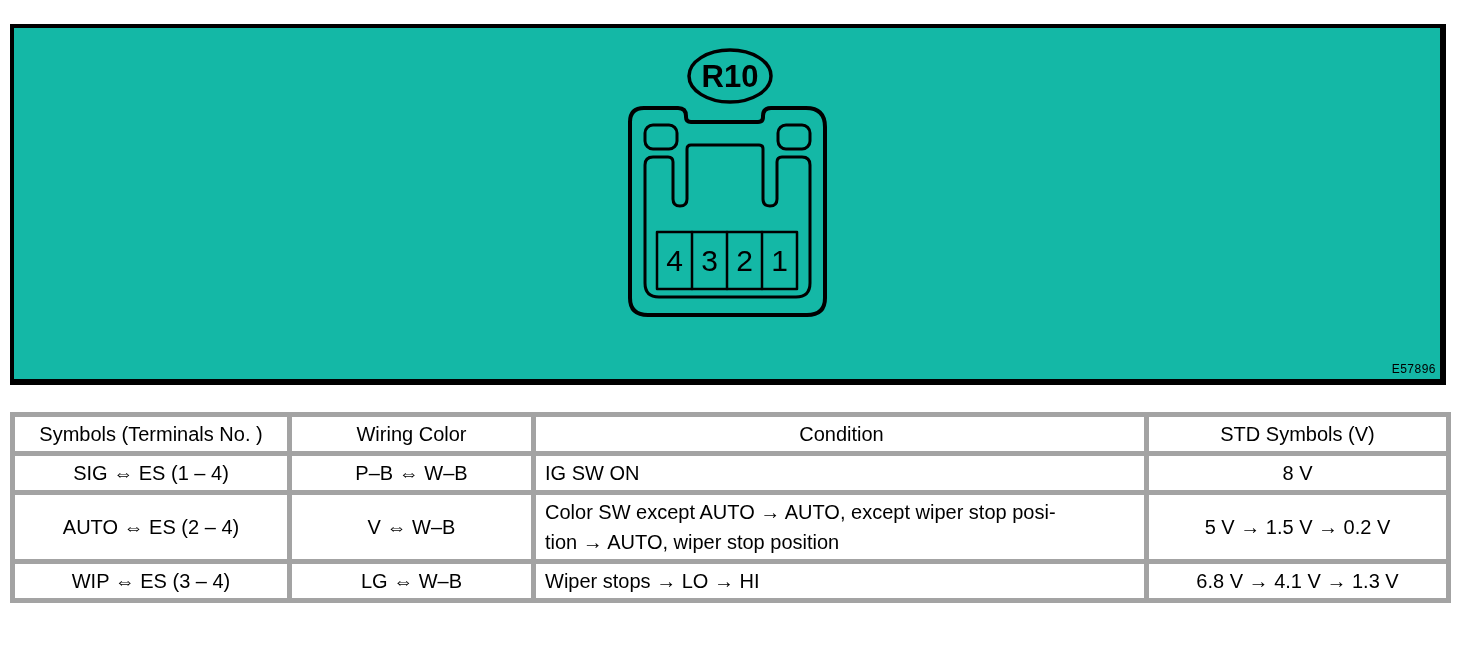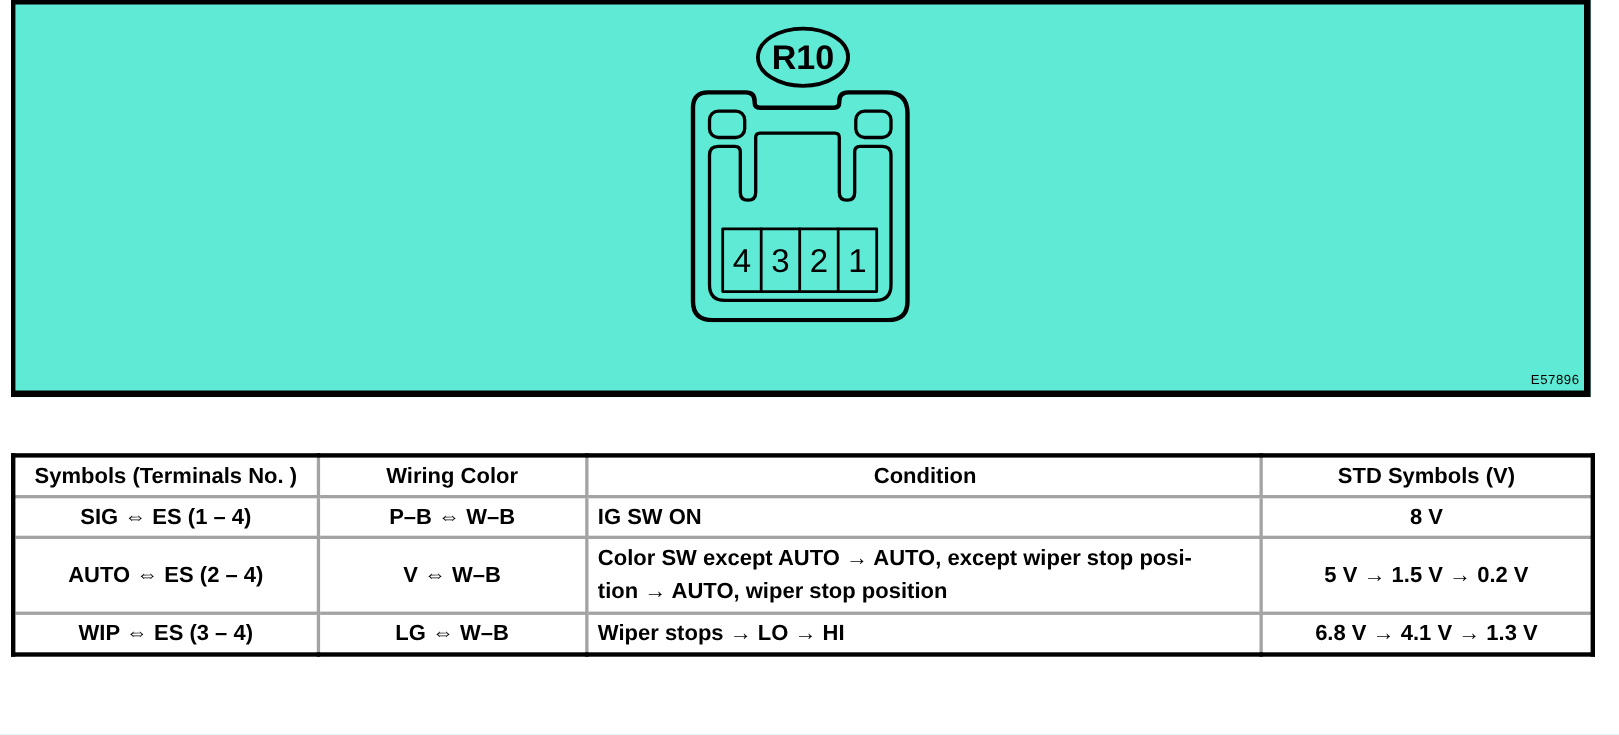--- a/index.html
+++ b/index.html
@@ -7,27 +7,27 @@
     width: 1472px; height: 668px;
     position: relative;
     background: #ffffff;
     overflow: hidden;
     font-family: "Liberation Sans", sans-serif;
     color: #000;
   }
   
   .figure-box {
     position: absolute;
-    left: 10px; top: 0;
+    left: 10px; top: 24px;
     width: 1436px; height: 361px;
     box-sizing: border-box;
     border: 4px solid #000;
     border-right-width: 6px;
     border-bottom-width: 6px;
-    background: #5eead4;
+    background: #14b8a6;
   }
   .connector-svg {
     position: absolute;
     left: 606px;   
     top: 19px;     
     width: 215px; height: 270px;
   }
   .fig-code {
     position: absolute;
     right: 4px; bottom: 3px;
@@ -39,22 +39,22 @@
     position: absolute;
     left: 10px; top: 412px;
     width: 1436px;
     border-collapse: collapse;
     table-layout: fixed;
     border: 4px solid #000;
     font-size: 20px;
     line-height: 1.5;
   }
   table.spec th, table.spec td {
-    border: 3px solid #a3a3a3;
-    font-weight: bold;
+    border: 5px solid #a3a3a3;
+    font-weight: normal;
     text-align: center;
     vertical-align: middle;
     padding: 2px 6px;
     white-space: pre-line;
     overflow: hidden;
   }
   table.spec thead tr { height: 33px; }
   table.spec tbody tr:nth-child(1) { height: 36px; }
   table.spec tbody tr:nth-child(2) { height: 69px; }
   table.spec tbody tr:nth-child(3) { height: 35px; }

